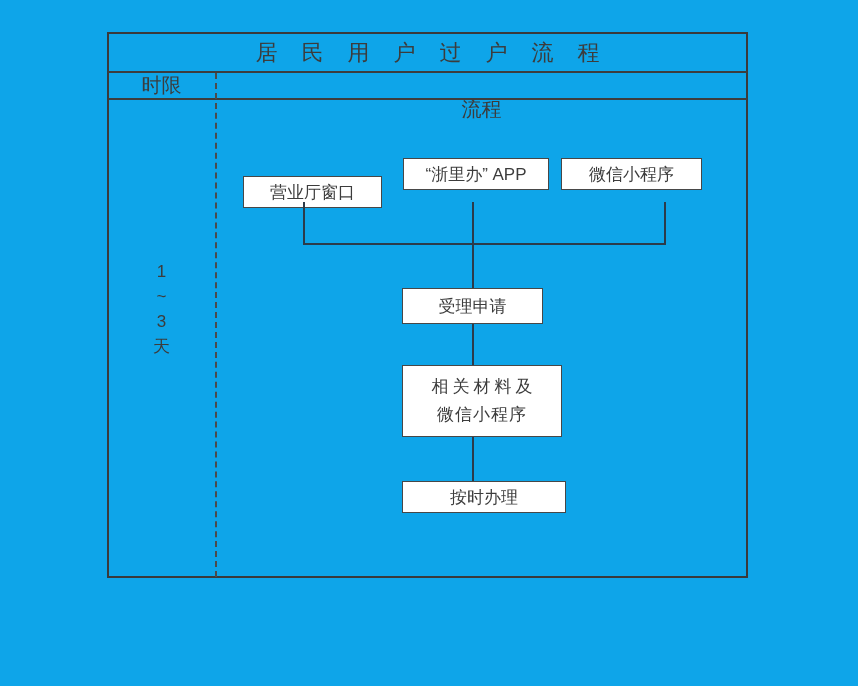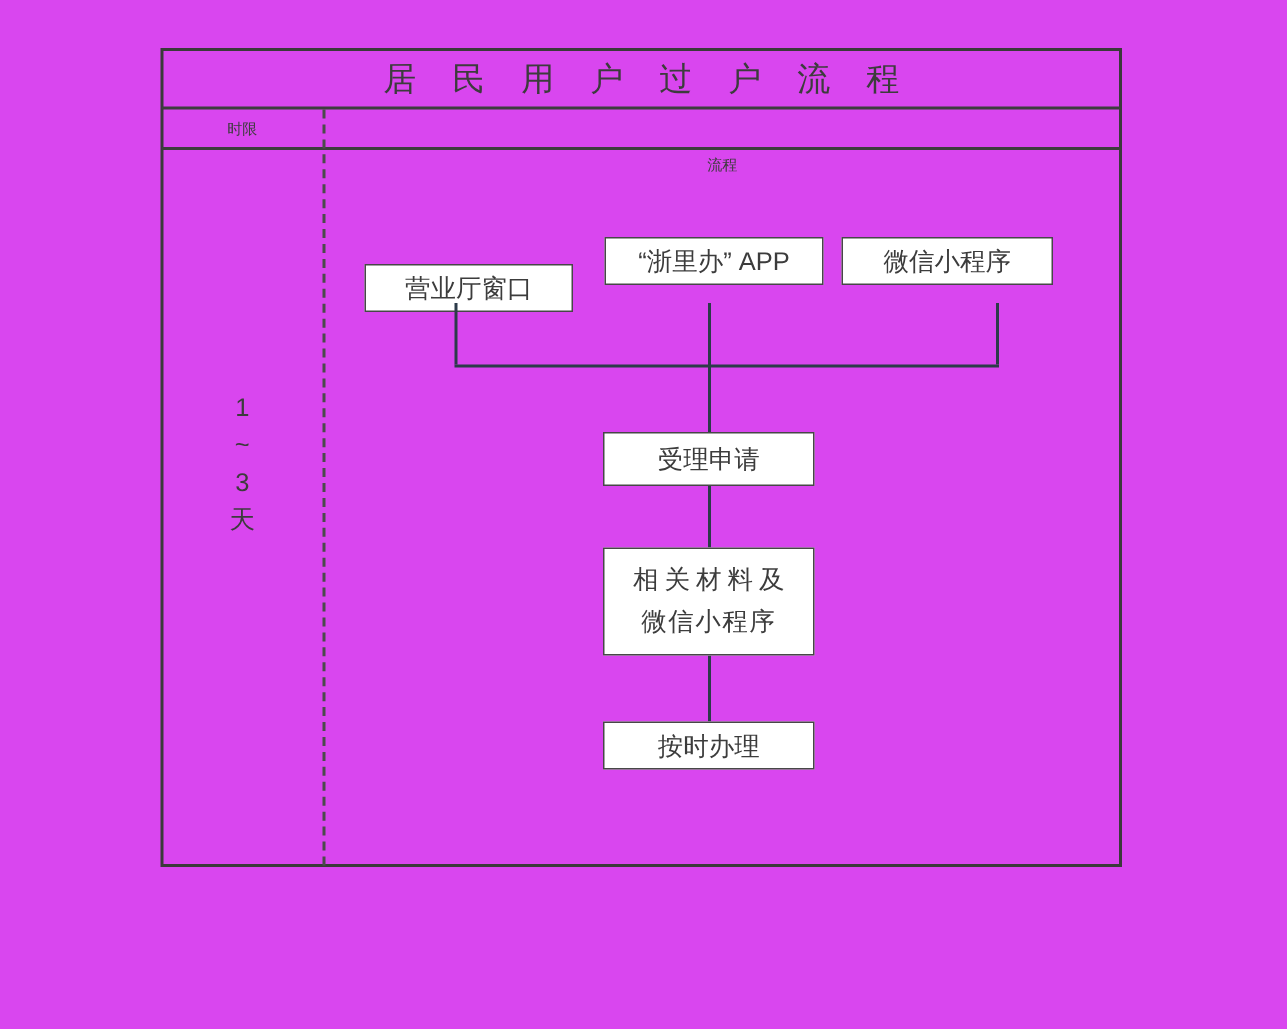--- a/index.html
+++ b/index.html
@@ -5,21 +5,21 @@
   html, body {
     margin: 0;
     padding: 0;
     background: #ffffff;
     font-family: "Liberation Sans", "DejaVu Sans", sans-serif;
   }
   .canvas {
     position: relative;
     width: 858px;
     height: 686px;
-    background: #d946ef;
+    background: #0ea5e9;
     overflow: hidden;
     color: #3d3d3d;
   }
   .abs { position: absolute; }
 
   
   .frame {
     left: 107px; top: 32px;
     width: 641px; height: 546px;
     border: 2px solid #3a3a3a;
@@ -47,21 +47,21 @@
 
   .vdash {
     left: 215px; top: 73px;
     width: 0; height: 504px;
     border-left: 2px dashed #4b4b4b;
   }
 
   .col-header {
     top: 73px; height: 25px;
     display: flex; align-items: center; justify-content: center;
-    font-size: 10px;
+    font-size: 20px;
     color: #3c3c3c;
   }
   .col-header.time { left: 109px; width: 105px; }
   .col-header.process { left: 217px; width: 529px; margin-top: 24px; }
 
   .time-col {
     left: 109px; top: 259px;
     width: 105px;
     display: flex; flex-direction: column; align-items: center;
     font-size: 17px;
@@ -77,26 +77,26 @@
     font-size: 17px;
     color: #3c3c3c;
     white-space: nowrap;
   }
   .channel { top: 158px; height: 32px; }
   .channel.c1 { left: 243px; width: 139px; margin-top: 18px; }
   .channel.c2 { left: 403px; width: 146px; }
   .channel.c3 { left: 561px; width: 141px; }
 
   .step.accept   { left: 402px; top: 288px; width: 141px; height: 36px; }
-  .step.materials{ left: 402px; top: 365px; width: 141px; height: 72px;
+  .step.materials{ left: 402px; top: 365px; width: 160px; height: 72px;
                    flex-direction: column; justify-content: center; }
   .step.materials .ln { line-height: 28px; }
   .step.materials .ln.sp1 { letter-spacing: 4px; text-indent: 4px; }
   .step.materials .ln.sp2 { letter-spacing: 1px; }
-  .step.timely   { left: 402px; top: 481px; width: 141px; height: 32px; }
+  .step.timely   { left: 402px; top: 481px; width: 164px; height: 32px; }
 
   .conn { background: #2c3b4a; }
   .conn.v1 { left: 303px; top: 202px; width: 2px; height: 41px; }
   .conn.v2 { left: 472px; top: 202px; width: 2px; height: 86px; }
   .conn.v3 { left: 664px; top: 202px; width: 2px; height: 41px; }
   .conn.h1 { left: 303px; top: 243px; width: 363px; height: 2px; }
   .conn.v4 { left: 472px; top: 318px; width: 2px; height: 47px; }
   .conn.v5 { left: 472px; top: 437px; width: 2px; height: 44px; }
 </style>
 </head>

